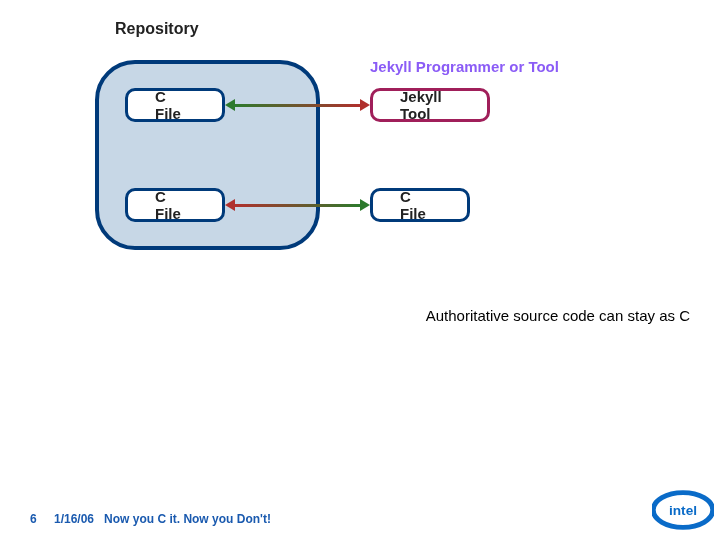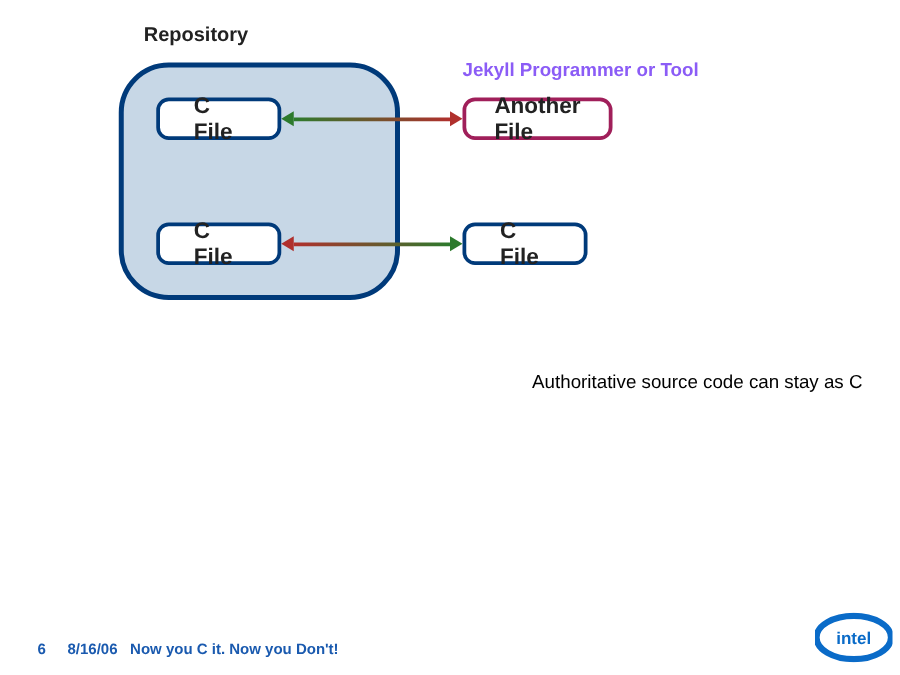--- a/index.html
+++ b/index.html
@@ -1,33 +1,33 @@
 <!DOCTYPE html>
 <html><head>
 <meta charset="utf-8">
 <style>
   * { box-sizing: border-box; margin: 0; padding: 0; }
   html, body { width: 720px; height: 540px; font-family: Verdana, Geneva, sans-serif; background: #fff; color: #000; overflow: hidden; }
   .slide { position: relative; width: 720px; height: 540px; padding: 20px 30px 0 30px; }
   .title { color: #1a5aaf; font-weight: bold; font-size: 24px; margin-bottom: 18px; }
-  .subhead { font-weight: bold; font-size: 16px; color: #222; margin-left: 85px; margin-bottom: 6px; }
+  .subhead { font-weight: bold; font-size: 16px; color: #222; margin-left: 85px; margin-bottom: 16px; }
   .diagram-area { position: relative; height: 230px; }
   .repo-box {
     position: absolute; left: 65px; top: 6px; width: 225px; height: 190px;
     background: #c7d7e6;
     border: 4px solid #003a7a;
     border-radius: 40px;
   }
   .file-box {
     position: absolute;
     background: #fff;
     border: 3px solid #003a7a;
     border-radius: 10px;
     font-weight: bold;
-    font-size: 18px;
+    font-size: 15px;
     color: #222;
     display: flex; align-items: center; justify-content: center;
     padding: 0 27px;
     height: 34px;
   }
   .jekyll-border { border-color: #a01f5a; }
   .lbl {
     position: absolute;
     font-weight: bold;
     font-size: 15px;
@@ -73,21 +73,21 @@
   <div class="subhead">Repository</div>
 
   <div class="diagram-area">
 
     <div class="repo-box"></div>
 
     <div class="file-box" style="left:95px; top:34px; width:100px;">C File</div>
     <div class="file-box" style="left:95px; top:134px; width:100px;">C File</div>
 
     <div class="lbl" style="left:340px; top:4px;">Jekyll Programmer or Tool</div>
-    <div class="file-box jekyll-border" style="left:340px; top:34px; width:120px;">Another File</div>
+    <div class="file-box jekyll-border" style="left:340px; top:34px; width:120px;">Jekyll Tool</div>
 
     <div class="file-box" style="left:340px; top:134px; width:100px;">C File</div>
 
     <div class="arrow" style="left:205px; top:50px; width:125px;">
       <div class="arrow-line grad-green-red"></div>
       <div class="head-left green-head"></div>
       <div class="head-right red-head"></div>
     </div>
 
     <div class="arrow" style="left:205px; top:150px; width:125px;">
@@ -97,21 +97,21 @@
     </div>
 
   </div>
 
   <div class="body-text">
     <p>Authoritative source code can stay as C</p>
   </div>
 
   <div class="footer">
     <span class="pg">6</span>
-    <span class="dt">8/16/06</span>
+    <span class="dt">1/16/06</span>
     <span class="tag">Now you C it. Now you Don't!</span>
   </div>
 
   <div class="logo">
     <svg viewBox="0 0 100 64">
       <ellipse cx="50" cy="32" rx="48" ry="28" fill="none" stroke="#0a6bc8" stroke-width="8"></ellipse>
       <text x="50" y="40" text-anchor="middle" font-family="Arial, sans-serif" font-size="22" font-weight="bold" fill="#0a6bc8">intel</text>
     </svg>
   </div>
 

